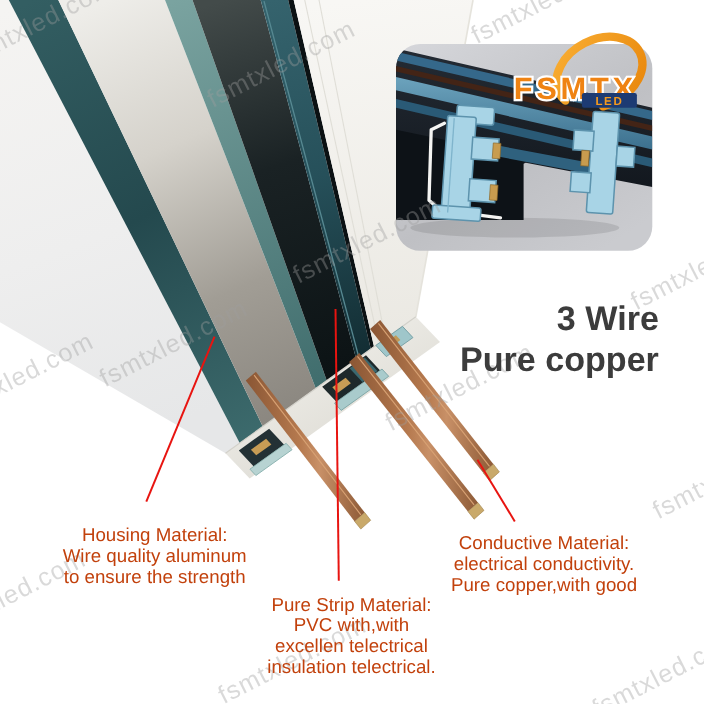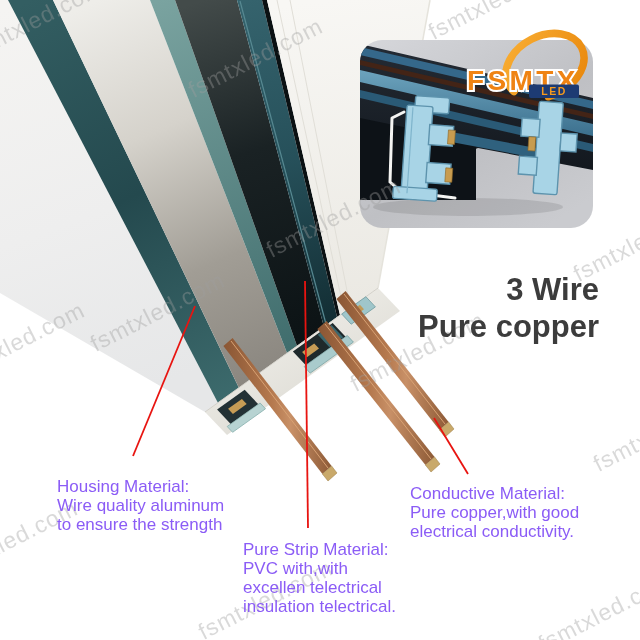--- a/index.html
+++ b/index.html
@@ -2,21 +2,21 @@
 <html><head>
 <meta charset="utf-8">
 <style>
   html,body{margin:0;padding:0;background:#ffffff;}
   #stage{position:relative;width:640px;height:640px;background:#ffffff;overflow:hidden;
          font-family:"Liberation Sans",sans-serif;}
   #photo-svg{position:absolute;left:0;top:0;z-index:1;}
   .wm-layer{position:absolute;left:0;top:0;width:640px;height:640px;z-index:2;pointer-events:none;}
   .wm{position:absolute;font-size:23px;color:#9e9e9e;opacity:.38;white-space:nowrap;
       transform:rotate(-27deg);transform-origin:left center;letter-spacing:1px;}
-  .caption{position:absolute;z-index:3;font-size:17px;line-height:19px;color:#8b5cf6;}
+  .caption{position:absolute;z-index:3;font-size:17px;line-height:19px;color:#c2410c;text-align:center;}
   .caption div{white-space:nowrap;}
   #headline{position:absolute;z-index:3;right:41px;top:271px;text-align:right;
             font-size:31px;line-height:37px;font-weight:bold;color:#3c3c3c;}
 </style>
 </head>
 <body>
 
 <div id="stage">
 
 <svg id="photo-svg" width="640" height="640" viewBox="0 0 640 640">
@@ -206,17 +206,17 @@
 
 <div class="caption" style="left:243px;top:540px">
   <div>Pure Strip Material:</div>
   <div>PVC with,with</div>
   <div>excellen telectrical</div>
   <div>insulation telectrical.</div>
 </div>
 
 <div class="caption" style="left:410px;top:484px">
   <div>Conductive Material:</div>
+  <div>electrical conductivity.</div>
   <div>Pure copper,with good</div>
-  <div>electrical conductivity.</div>
 </div>
 
 </div>
 
 </body></html>

